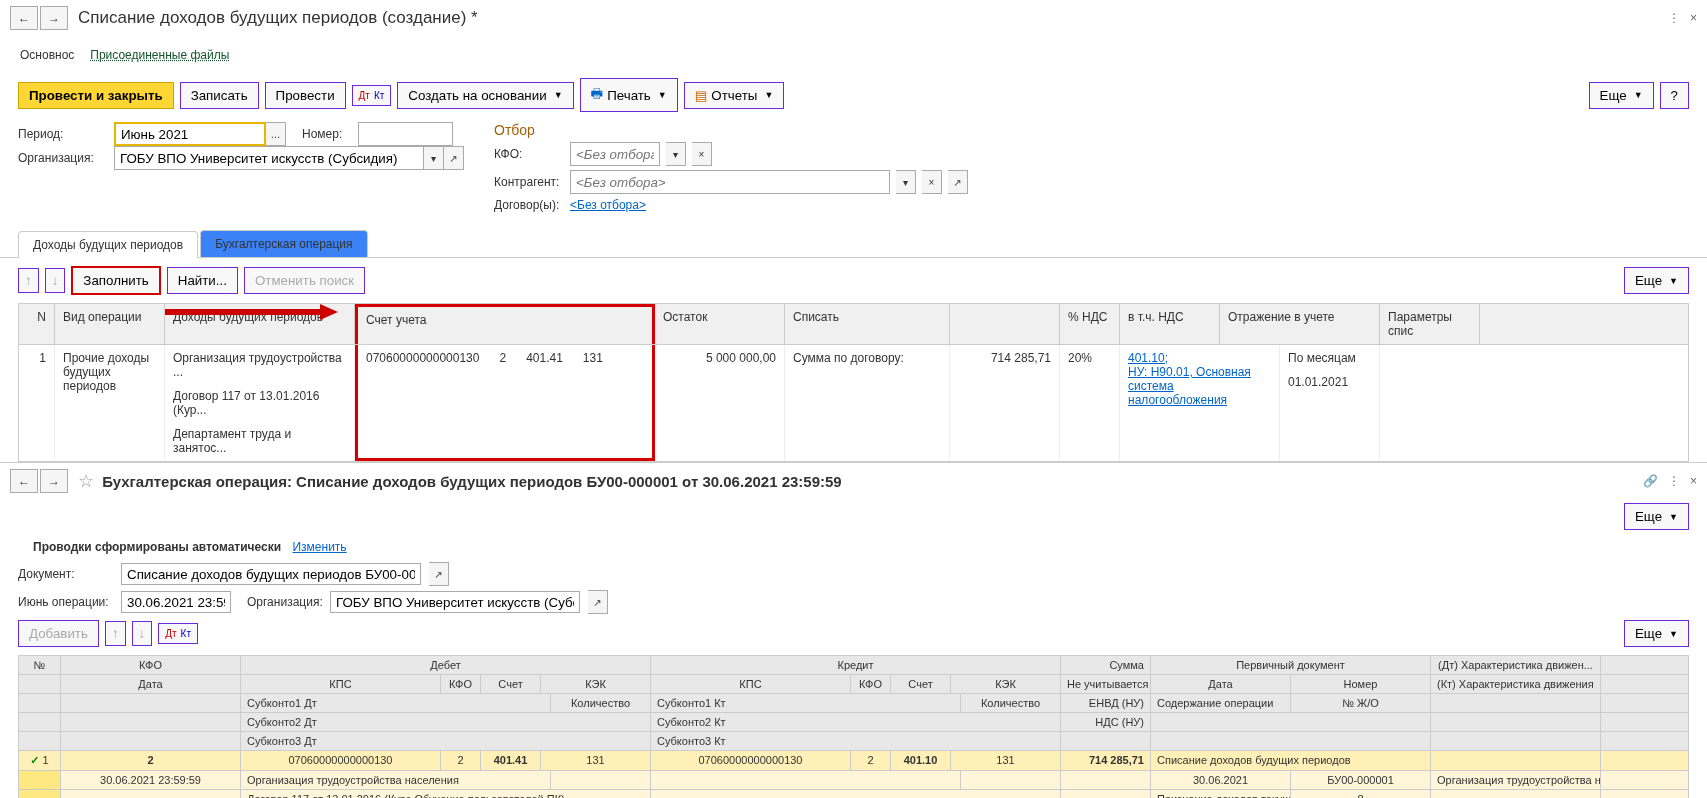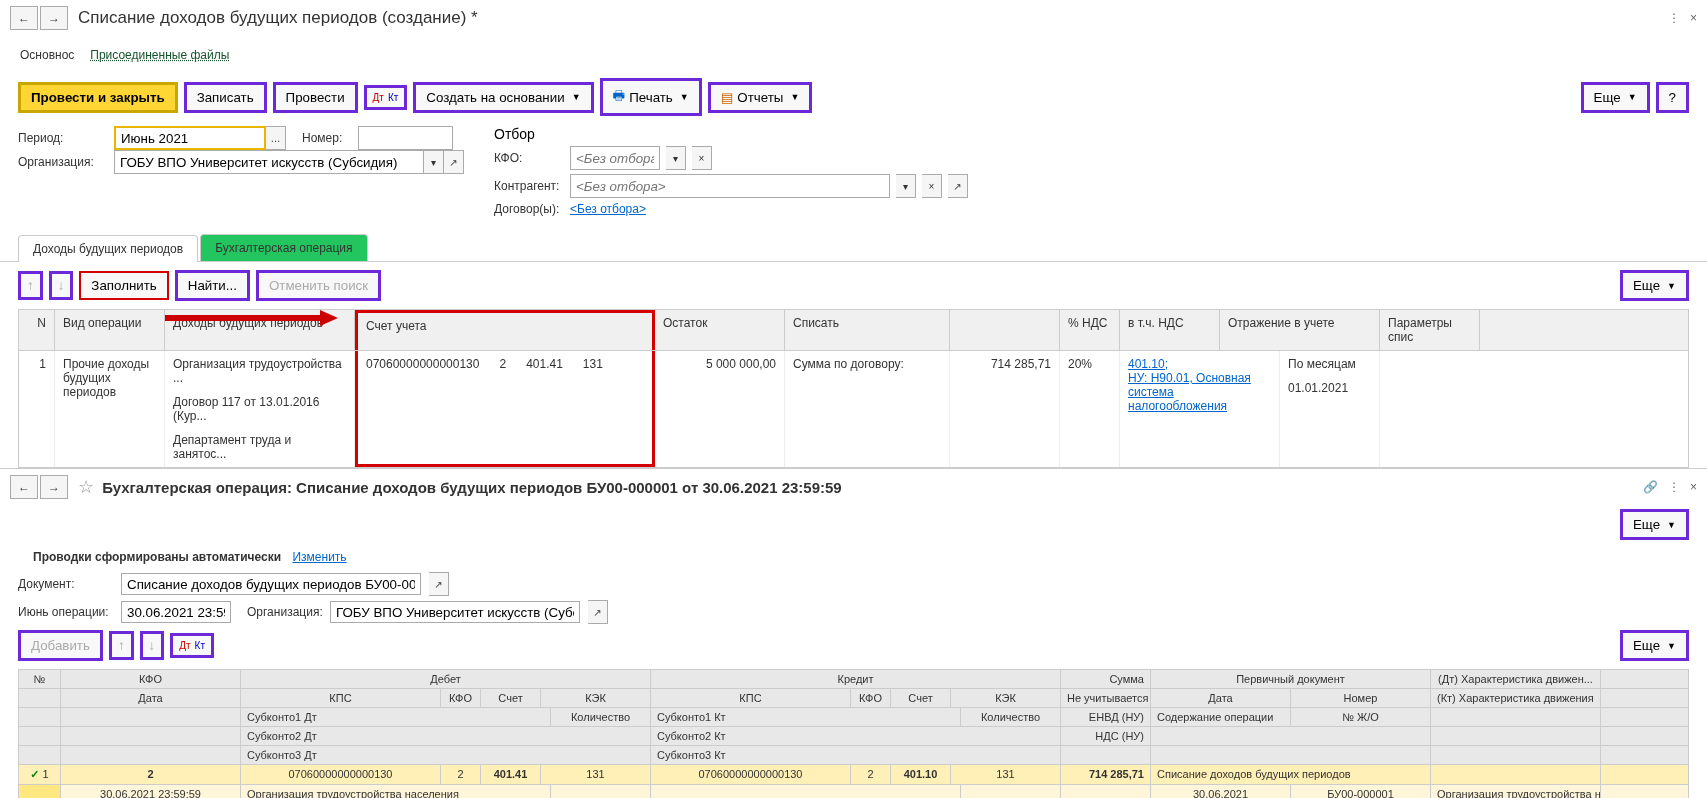--- a/index.html
+++ b/index.html
@@ -14,46 +14,46 @@
   .title { font-size: 17px; }
   .title-right { margin-left: auto; display: flex; gap: 10px; align-items: center; color: #666; }
   .title-right span { cursor: pointer; }
   
   .tabs-row { display: flex; padding: 8px 18px; gap: 12px; }
   .tab { padding: 4px 2px; cursor: pointer; }
   .tab.active { }
   .tab.link { color: #14532d; text-decoration: underline dotted; }
   
   .toolbar { display: flex; gap: 6px; padding: 4px 18px; align-items: center; }
-  .btn { padding: 5px 10px; border: 3px solid #6d28d9; background: #f8f8f8; cursor: pointer; white-space: nowrap; display: inline-flex; align-items: center; gap: 4px; }
+  .btn { padding: 5px 10px; border: 1px solid #6d28d9; background: #f8f8f8; cursor: pointer; white-space: nowrap; display: inline-flex; align-items: center; gap: 4px; }
   .btn.yellow { background: #ffd633; border-color: #c9a700; font-weight: bold; }
   .btn.icon-only { padding: 4px 6px; }
   .btn .caret { font-size: 9px; margin-left: 3px; }
   .toolbar-right { margin-left: auto; display: flex; gap: 6px; }
   
   .form-area { display: flex; padding: 6px 18px; gap: 30px; }
   .form-left { display: flex; flex-direction: column; }
   .form-row { display: flex; align-items: center; gap: 6px; }
   .form-label { width: 90px; }
   .input-group { display: flex; }
   .input { border: 1px solid #aaa; padding: 3px 5px; height: 24px; background: #fff; }
   .input.period { width: 152px; border: 2px solid #e8b500; }
   .input.num { width: 95px; }
   .input.org { width: 310px; }
   .input-btn { width: 20px; height: 24px; border: 1px solid #aaa; border-left: none; background: #f5f5f5; display: flex; align-items: center; justify-content: center; cursor: pointer; font-size: 10px; }
   
   .filter-area { }
-  .filter-title { color: #000000; font-size: 14px; margin-bottom: 4px; }
+  .filter-title { color: #a16207; font-size: 14px; margin-bottom: 4px; }
   .filter-row { display: flex; align-items: center; gap: 6px; margin-bottom: 4px; }
   .filter-label { width: 70px; }
   .filter-input { border: 1px solid #aaa; padding: 3px 5px; height: 24px; color: #999; font-style: italic; }
   .filter-link { color: #0066cc; text-decoration: underline; cursor: pointer; }
   
   .sub-tabs { display: flex; padding: 0 18px; border-bottom: 1px solid #ccc; margin-top: 8px; }
-  .sub-tab { padding: 6px 14px; border: 1px solid #ccc; border-bottom: none; background: #22c55e; cursor: pointer; margin-right: 2px; border-radius: 4px 4px 0 0; }
+  .sub-tab { padding: 6px 14px; border: 1px solid #ccc; border-bottom: none; background: #3b82f6; cursor: pointer; margin-right: 2px; border-radius: 4px 4px 0 0; }
   .sub-tab.active { background: #fff; position: relative; top: 1px; }
   
   .sub-toolbar { display: flex; gap: 6px; padding: 8px 18px; align-items: center; }
   .btn.red-outline { border: 2px solid #d40000; }
   .btn.disabled { color: #aaa; cursor: default; }
   
   .grid { margin: 0 18px; border: 1px solid #ccc; }
   .grid-header { display: flex; background: #f0f0f0; border-bottom: 1px solid #ccc; }
   .grid-header .gh { padding: 6px 8px; border-right: 1px solid #ccc; }
   .red-arrow-box { position: relative; }

